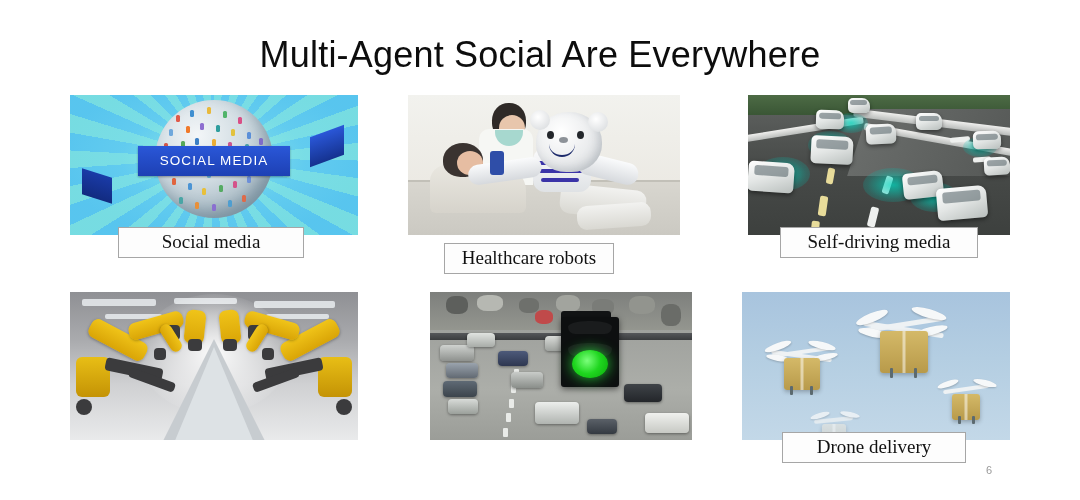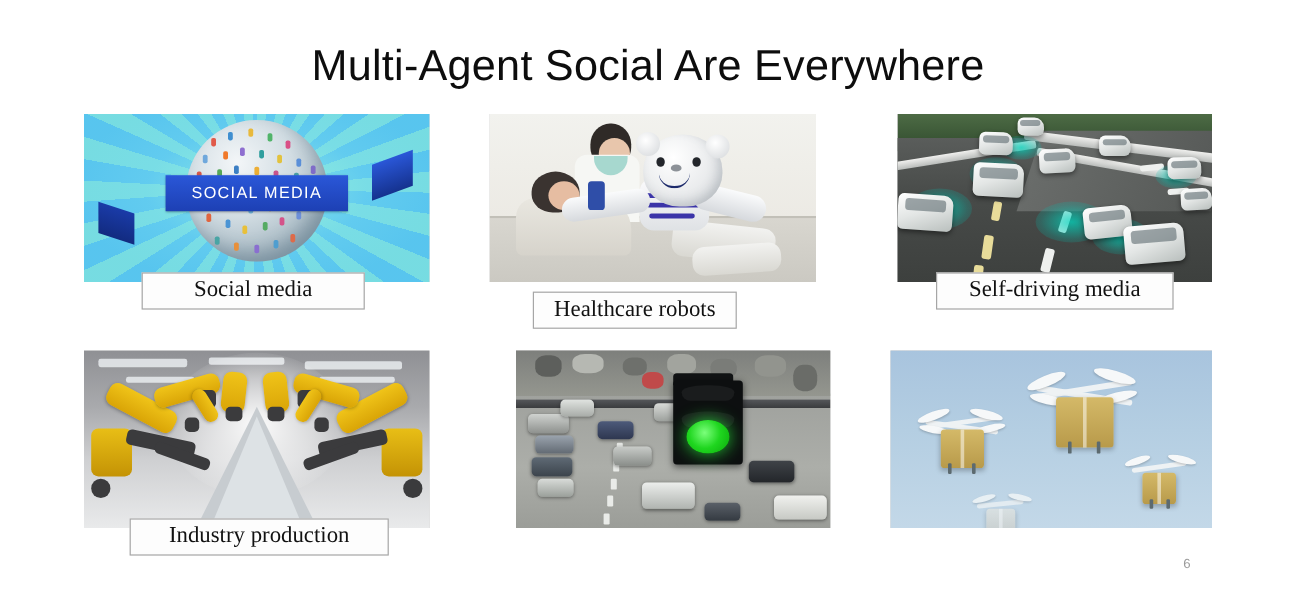--- a/index.html
+++ b/index.html
@@ -391,21 +391,20 @@
     <div class="ip-joint" style="right:29%; top:38%; width:12px; height:12px;"></div>
     <div class="ip-joint" style="right:12%; top:48%; width:58px; height:13px; transform:rotate(-12deg);"></div>
     <div class="ip-joint" style="right:20%; top:56%; width:48px; height:10px; transform:rotate(-20deg);"></div>
     <div class="ip-joint" style="right:2%;  top:72%; width:16px; height:16px; border-radius:50%;"></div>
 
     <div class="ip-arm" style="left:40%; top:12%; width:20px; height:34px; transform:rotate(6deg);"></div>
     <div class="ip-joint" style="left:41%; top:32%; width:14px; height:12px;"></div>
     <div class="ip-arm" style="left:52%; top:12%; width:20px; height:34px; transform:rotate(-6deg);"></div>
     <div class="ip-joint" style="left:53%; top:32%; width:14px; height:12px;"></div>
   </div>
-  <div class="caption" style="left:38px; top:140px; width:216px;">Industry production</div>
 </div>
 
 <div class="panel" style="left:430px; top:292px; width:262px; height:148px;">
   <div class="thumb">
     <div class="sc-bg"></div>
     <div class="sc-road"></div>
     <div class="sc-crowd"></div>
     <div class="sc-blob" style="left:6%;  top:3%;  width:22px; height:18px; background:#5d5f5c;"></div>
     <div class="sc-blob" style="left:18%; top:2%;  width:26px; height:16px; background:#b6b8b2;"></div>
     <div class="sc-blob" style="left:34%; top:4%;  width:20px; height:15px; background:#6e706c;"></div>
@@ -490,15 +489,16 @@
 
     <div class="dd-drone" style="left:26%; top:80%; width:44px; height:36px; opacity:.75;">
       <div class="dd-spar" style="left:6%; top:20%; width:88%; height:4px; transform:rotate(-6deg);"></div>
       <div class="dd-rotor" style="left:-4%; top:6%; width:20px; height:5px; transform:rotate(-16deg);"></div>
       <div class="dd-rotor" style="left:64%; top:5%; width:20px; height:5px; transform:rotate(12deg);"></div>
       <div class="dd-box" style="width:24px; height:22px; background:linear-gradient(#e0e3e0,#c6c9c4);">
         <div class="dd-box-tape"></div>
       </div>
     </div>
   </div>
+  <div class="caption" style="left:40px; top:140px; width:184px;">Drone delivery</div>
 </div>
 
 <div class="page-number">6</div>
 
 </body></html>

